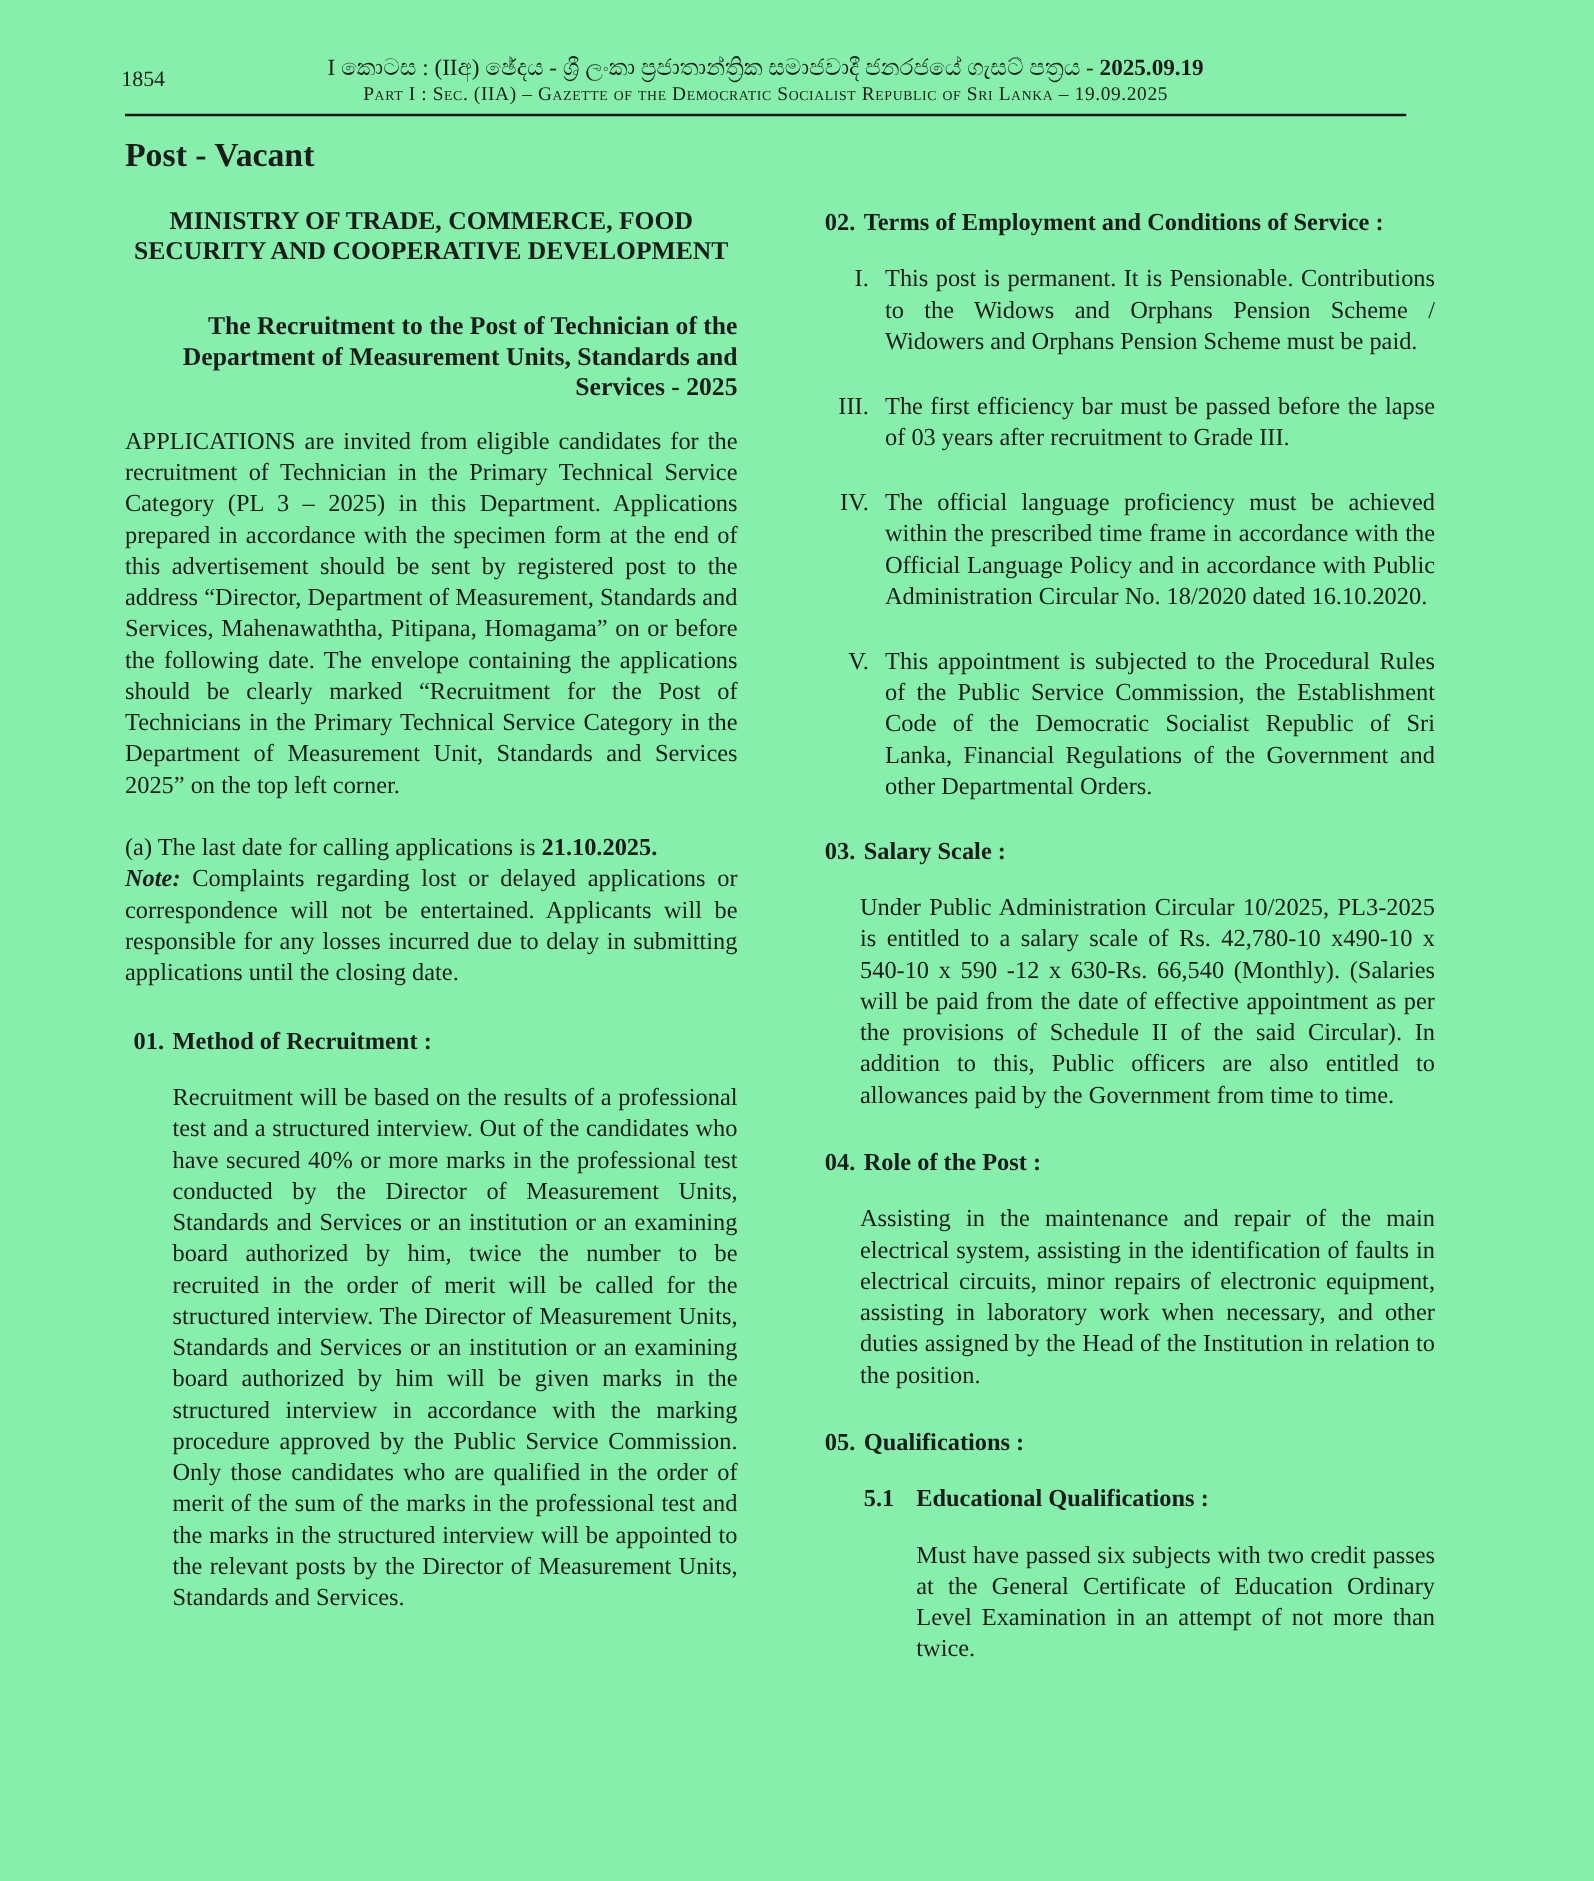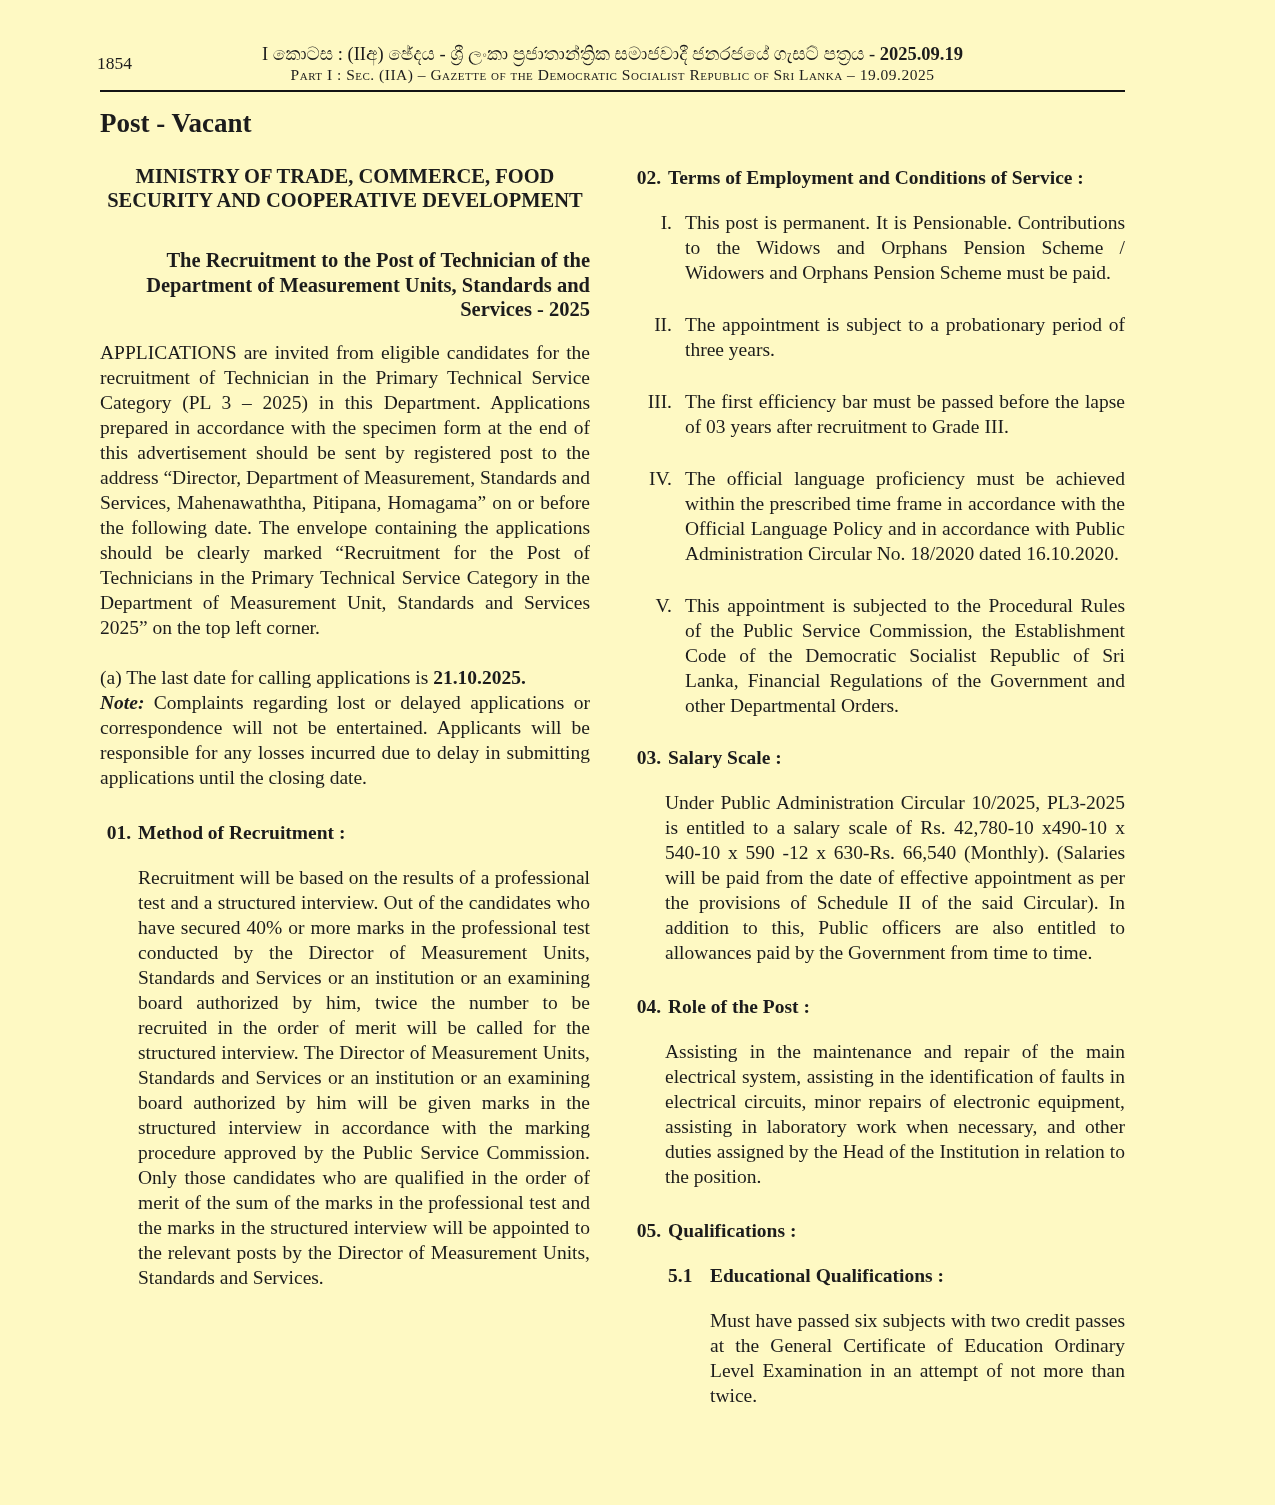--- a/index.html
+++ b/index.html
@@ -1,36 +1,36 @@
 <!DOCTYPE html>
 <html><head>
 <meta charset="utf-8">
 <style>
   * { margin: 0; padding: 0; box-sizing: border-box; }
   html, body { background: #e9e9e9; }
   body { font-family: "Liberation Serif", "DejaVu Serif", serif; }
   .page {
-    width: 1275px; height: 1505px; background: #fef9c3; color: #1c1c1c;
+    width: 1275px; height: 1505px; background: #86efac; color: #1c1c1c;
     overflow: hidden; position: relative;
   }
   .content { padding: 44px 150px 0 100px; } 
 
   
   .header-row { position: relative; text-align: center; }
   .page-num { position: absolute; left: -3px; top: 9px; font-size: 17.5px; }
   .h-sinhala { font-size: 18.5px; white-space: nowrap; }
   .h-sinhala b { font-weight: bold; }
   .h-english { font-size: 15.5px; font-variant: small-caps; letter-spacing: 0.5px; margin-top: 1px; white-space: nowrap; }
   .header-rule { border: none; border-top: 2.5px solid #141414; margin-top: 6px; }
 
   
   .doc-title { text-align: left; font-size: 27px; font-weight: bold; margin: 16px 0 24px; }
 
   
-  .columns { display: flex; gap: 40px; font-size: 19.5px; line-height: 25px; }
+  .columns { display: flex; gap: 63px; font-size: 19.5px; line-height: 25px; }
   .col-left  { flex: 0 0 490px; width: 490px; }
   .col-right { flex: 0 0 495px; width: 495px; }
 
   .ministry     { text-align: center; font-size: 20.5px; line-height: 23.5px; font-weight: bold; margin: 2px 0 36px; }
   .post-heading { text-align: right; font-size: 20.5px; line-height: 24.5px; font-weight: bold; margin: 0 0 18px; }
 
   p.just { text-align: justify; }
   .intro { margin-bottom: 25px; }
   .lastdate { }
   .note { margin-bottom: 0; }
@@ -98,24 +98,20 @@
         <div class="sec-heading right-sec-heading first-right-heading">
           <span class="sec-num">02.</span>
           <span>Terms of Employment and Conditions of Service :</span>
         </div>
 
         <div class="roman-item">
           <span class="roman-num">I.</span>
           <p class="just">This post is permanent. It is Pensionable. Contributions to the Widows and Orphans Pension Scheme / Widowers and Orphans Pension Scheme must be paid.</p>
         </div>
         <div class="roman-item">
-          <span class="roman-num">II.</span>
-          <p class="just">The appointment is subject to a probationary period of three years.</p>
-        </div>
-        <div class="roman-item">
           <span class="roman-num">III.</span>
           <p class="just">The first efficiency bar must be passed before the lapse of 03 years after recruitment to Grade III.</p>
         </div>
         <div class="roman-item">
           <span class="roman-num">IV.</span>
           <p class="just">The official language proficiency must be achieved within the prescribed time frame in accordance with the Official Language Policy and in accordance with Public Administration Circular No. 18/2020 dated 16.10.2020.</p>
         </div>
         <div class="roman-item">
           <span class="roman-num">V.</span>
           <p class="just">This appointment is subjected to the Procedural Rules of the Public Service Commission, the Establishment Code of the Democratic Socialist Republic of Sri Lanka, Financial Regulations of the Government and other Departmental Orders.</p>

